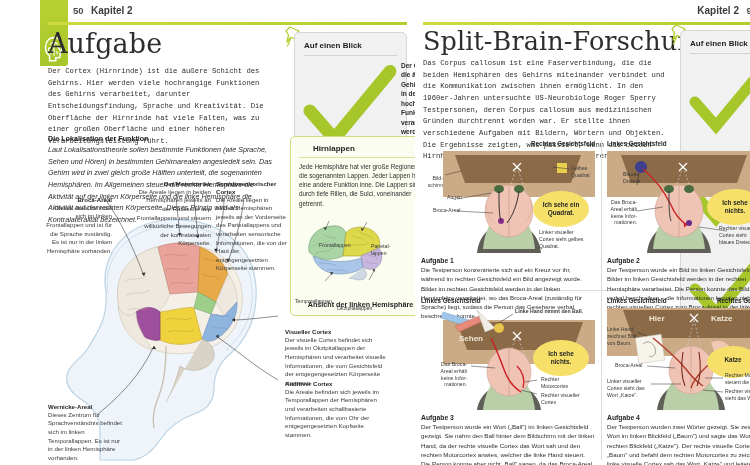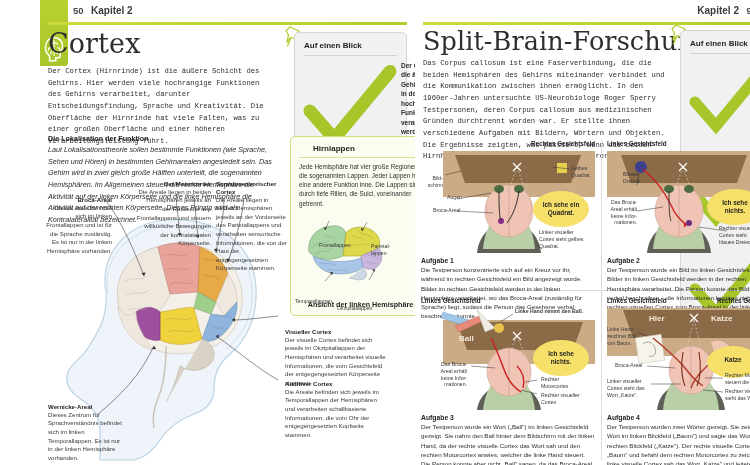--- a/index.html
+++ b/index.html
@@ -128,21 +128,21 @@
     <div class="tab l">
       <svg class="tab-icon" viewBox="0 0 22 26">
         <path d="M11 1.5c5 0 8.5 3.6 8.5 8.3 0 3-1.3 4.6-2 6.2-.5 1.2-.3 2.3-.3 3.4 0 1.6-.6 2.4-2 2.4h-2.4v3H6.6v-4.2c0-1-.4-1.4-1.3-2C3.6 17.3 2.5 14.8 2.5 11.6 2.5 5.8 6 1.5 11 1.5z" fill="none" stroke="#ffffff" stroke-width="1.5"></path>
         <path d="M11 4.2v15M11 7.4c-1.5-1-3.2-.4-3.6 1M11 7.4c1.5-1 3.2-.4 3.6 1M7.2 11.6c-1.3.3-2 1.4-1.8 2.6M14.8 11.6c1.3.3 2 1.4 1.8 2.6M8.4 15.6c-.7.6-.9 1.6-.5 2.4M13.6 15.6c.7.6.9 1.6.5 2.4" fill="none" stroke="#ffffff" stroke-width="1.1" stroke-linecap="round"></path>
       </svg>
     </div>
     <div class="folio l">50</div>
     <div class="chaplabel l">Kapitel 2</div>
     <div class="rule l"></div>
 
-    <h1 class="l">Cortex</h1>
+    <h1 class="l">Aufgabe</h1>
 
     <div class="intro l">Der Cortex (Hirnrinde) ist die äußere Schicht des Gehirns. Hier werden viele hochrangige Funktionen des Gehirns verarbeitet, darunter Entscheidungsfindung, Sprache und Kreativität. Die Oberfläche der Hirnrinde hat viele Falten, was zu einer großen Oberfläche und einer höheren Verarbeitungsleistung führt.</div>
 
     <div class="subhead" style="left:8px; top:134px; width:228px;">Die Lokalisation der Funktion</div>
     <div class="sub-body" style="left:8px; top:144px; width:228px;">Laut Lokalisationstheorie sollen bestimmte Funktionen (wie Sprache, Sehen und Hören) in bestimmten Gehirnarealen angesiedelt sein. Das Gehirn wird in zwei gleich große Hälften unterteilt, die sogenannten Hemisphären. Im Allgemeinen steuert die rechte Hemisphäre die Aktivität auf der linken Körperseite und die linke Hemisphäre die Aktivität auf der rechten Körperseite. Dieses Prinzip wird als Kontralateralität bezeichnet.</div>
 
     <svg class="pin" style="left:244px; top:26px;" viewBox="0 0 20 22">
       <path d="M6 1 L15 5 L11.5 9.5 L14 14 L7 11.5 L3 16 L4.5 9 L2 5 Z" fill="#ffffff" stroke="#b4cc2e" stroke-width="1.3" stroke-linejoin="round"></path>
       <path d="M7 11.5 L3.5 20" stroke="#b4cc2e" stroke-width="1.2" fill="none" stroke-linecap="round"></path>
     </svg>
@@ -509,21 +509,21 @@
           <path d="M70 32 C76 44 80 56 84 66 C88 76 94 82 100 86" stroke="#cc2222" stroke-width="1.5" fill="none"></path>
           <path d="M96 60 C102 66 104 74 102 82" stroke="#cc2222" stroke-width="1.3" fill="none"></path>
           <ellipse cx="140" cy="52" rx="28" ry="18" fill="#f6e06a"></ellipse>
           <g stroke="#2f2f2f" stroke-width=".5" fill="none">
             <path d="M92 8 L76 18"></path>
               <path d="M50 60 L74 62"></path>
             <path d="M116 74 L104 76"></path>
               <path d="M116 88 L100 84"></path>
           </g>
         </svg>
-        <div class="word" style="left:38px; top:28px;">Ball</div>
+        <div class="word" style="left:38px; top:28px;">Sehen</div>
         <div class="lbl b" style="left:94px; top:2px;">Linke Hand nimmt den Ball.</div>
         <div class="lbl" style="left:4px; top:55px; white-space:pre-line; text-align:right; width:42px;">Das Broca-
 Areal erhält
 keine Infor-
 mationen.</div>
         <div class="lbl" style="left:120px; top:70px; white-space:pre-line;">Rechter
 Motorcortex</div>
         <div class="lbl" style="left:120px; top:86px; white-space:pre-line;">Rechter visueller
 Cortex</div>
         <div class="bubble-txt" style="left:112px; top:44px; width:56px; white-space:pre-line;">Ich sehe

